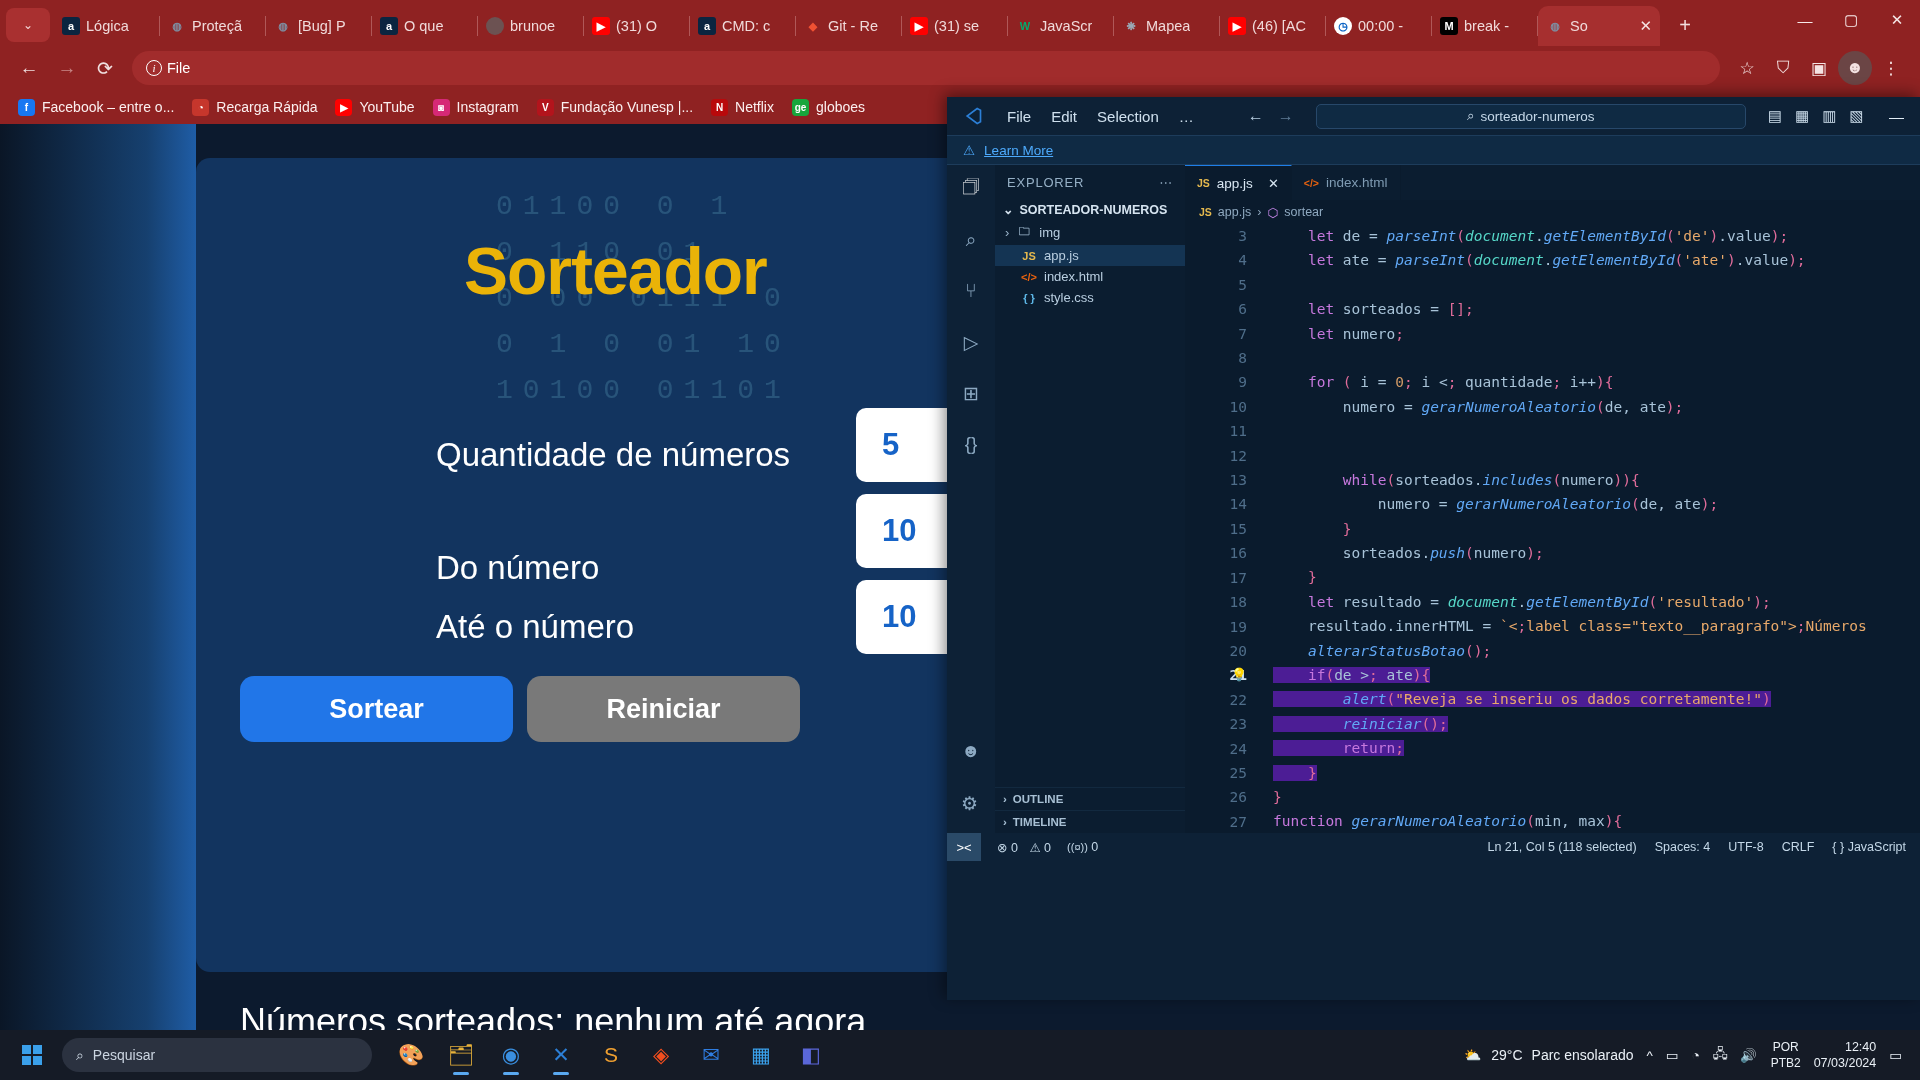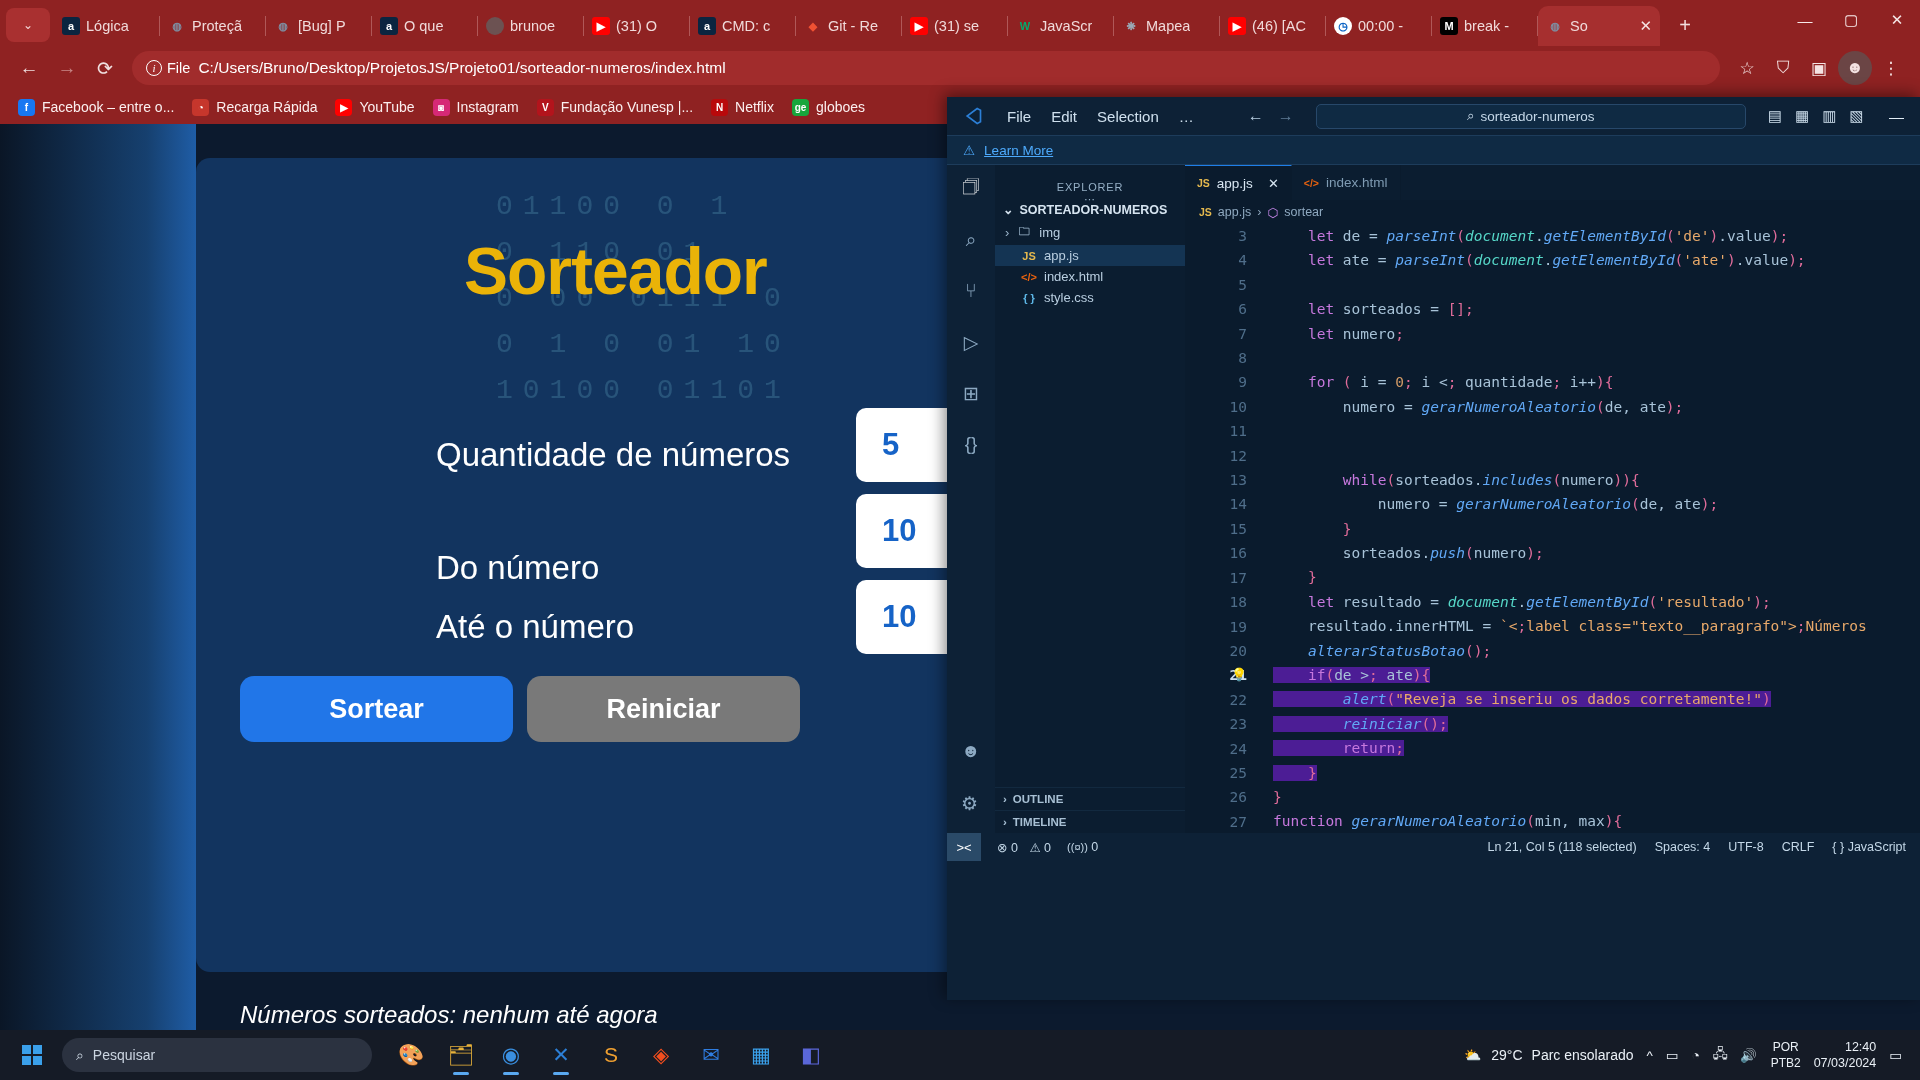--- a/index.html
+++ b/index.html
@@ -129,21 +129,21 @@
   }
   .btn {
     position:absolute; height:66px; border-radius:14px;
     display:flex; align-items:center; justify-content:center;
     font-size:27px; font-weight:bold; color:#fff;
   }
   .btn-sortear { background:#2176e8; }
   .btn-reiniciar { background:#797979; }
   .result-text {
     position:absolute; left:240px; top:878px; width:640px;
-    font-size:24px; color:#fff; line-height:1.12;font-style:italic;
+    font-size:36px; color:#fff; line-height:1.12;
   }
 
   
   #vscode {
     position:absolute; left:947px; top:97px; width:973px; height:903px;
     background:#0d2136;
     box-shadow:-3px -3px 14px rgba(0,0,0,.45);
     color:#a8c3d8;
     font-size:13px;
   }
@@ -177,21 +177,21 @@
   .activitybar {
     width:48px; background:#0d2136; display:flex; flex-direction:column; align-items:center;
     padding-top:10px; gap:23px;
   }
   .activitybar .ab-ico { color:#8ca9c2; font-size:19px; height:28px;display:flex;align-items:center;}
   .activitybar .ab-ico.active { color:#ffffff; }
   .ab-bottom { margin-top:auto; display:flex; flex-direction:column; gap:24px; padding-bottom:16px; }
 
   .sidebar { width:190px; background:#0b1d30; display:flex; flex-direction:column; }
   .sb-head { height:34px; display:flex; align-items:center; justify-content:space-between;
-             padding:16px 12px; font-size:11px; letter-spacing:.8px; color:#96b0c6;flex-direction:column; }
+             padding:4px 12px; font-size:13px; letter-spacing:.8px; color:#96b0c6; }
   .sb-root { display:flex;align-items:center;gap:6px;padding:3px 8px;font-size:12.5px;
              font-weight:bold;color:#d6e4f0;}
   .sb-item { display:flex;align-items:center;gap:7px;padding:3px 8px 3px 26px;font-size:13px;color:#b9cee0;}
   .sb-item.sel { background:#143453; }
   .sb-ico { width:16px;font-size:11px;font-weight:bold;display:flex;align-items:center;justify-content:center;}
   .sb-bottom { margin-top:auto; }
   .sb-sect { height:23px;display:flex;align-items:center;gap:6px;padding:0 8px;
              font-size:11.5px;font-weight:bold;color:#a8c0d4;border-top:1px solid #12293f;}
 
   .editorarea { flex:1; display:flex; flex-direction:column; background:#0a1b2d; overflow:hidden;}
@@ -329,21 +329,20 @@
 
   <div class="toolbar">
     <div class="navbtn">←</div>
     <div class="navbtn dim">→</div>
     <div class="navbtn">⟳</div>
     <div class="omnibox">
       <span class="fileicon">
         <span class="circ-i">i</span>
         <span>File</span>
       </span>
-      <span>C:/Users/Bruno/Desktop/ProjetosJS/Projeto01/sorteador-numeros/index.html</span>
     </div>
     <div class="tb-right">
       <span>☆</span>
       <span>⛉</span>
       <span>▣</span>
       <span>
           <span class="avatar-btn">☻</span>
         </span>
       <span>⋮</span>
     </div>

